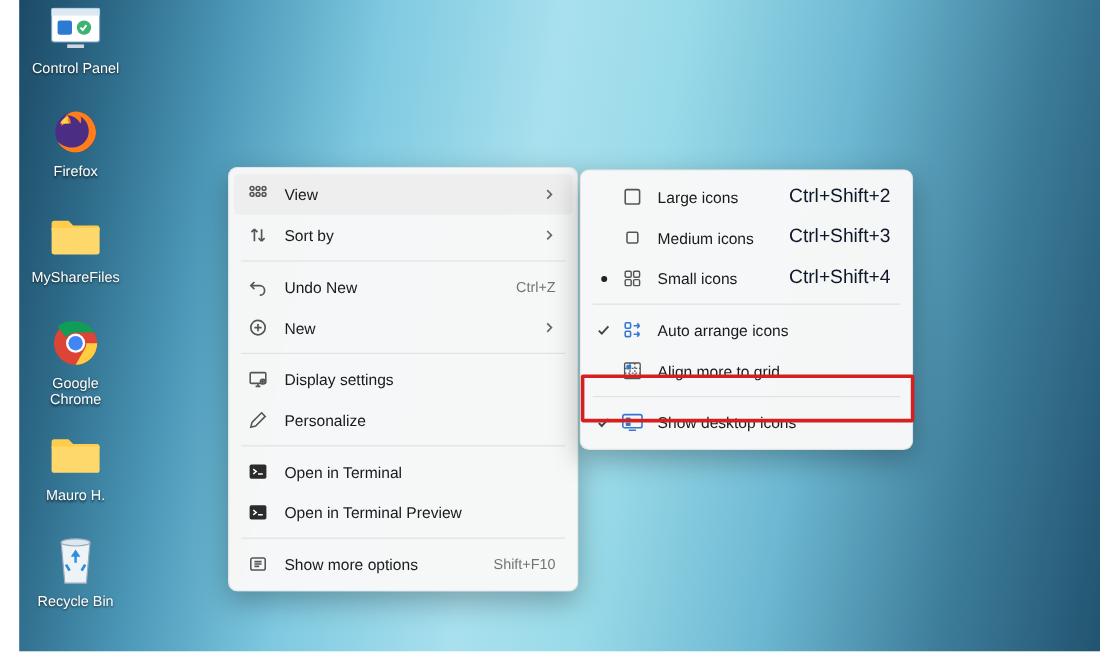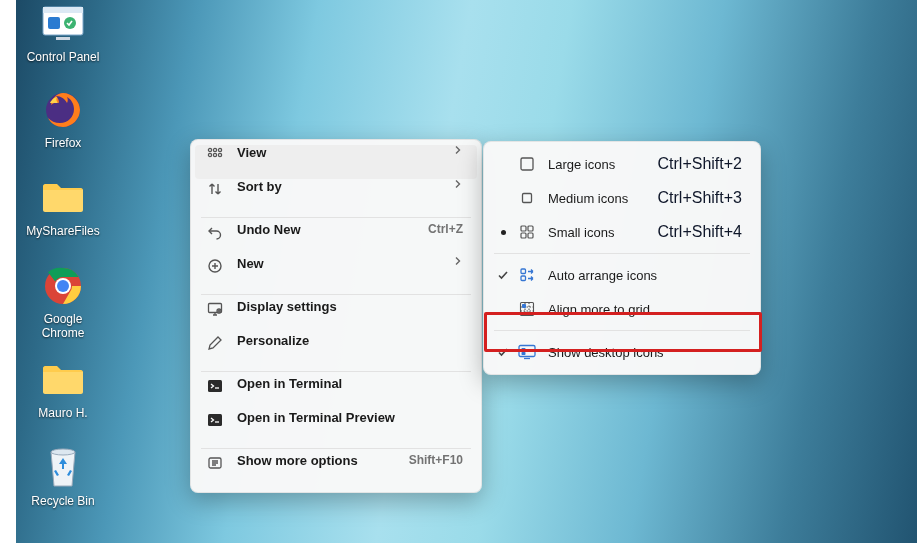--- a/index.html
+++ b/index.html
@@ -31,22 +31,22 @@
   
   .menu {
     position:absolute;
     background: rgba(248,248,248,0.98);
     border: 1px solid rgba(0,0,0,.08);
     border-radius: 8px;
     box-shadow: 0 8px 24px rgba(0,0,0,.28);
     padding: 5px 4px;
   }
   .mi {
-    display:flex; align-items:flex-start; height:34px; border-radius:4px;
-    padding: 0 14px 0 10px; cursor:default; position:relative;font-weight:bold;
+    display:flex; align-items:center; height:34px; border-radius:4px;
+    padding: 0 14px 0 10px; cursor:default; position:relative;
   }
   .mi:hover, .mi.hov { background:#eee; }
   .mi .mic { width:20px; height:20px; display:flex; align-items:center; justify-content:center; color:#4a4a4a; margin-right:12px; flex:none; }
   .mi .mlabel { flex:1; white-space:nowrap; }
   .mi .mhint { color:#737373; font-size:12px; margin-left:20px; }
   .mi .arrow { color:#6e6e6e; margin-left:20px; }
   .sep { height:1px; background:#e2e2e2; margin:4px 6px; }
 
   
   .smi { display:flex; align-items:center; height:34px; border-radius:4px; padding:0 14px 0 6px; cursor:default; }

